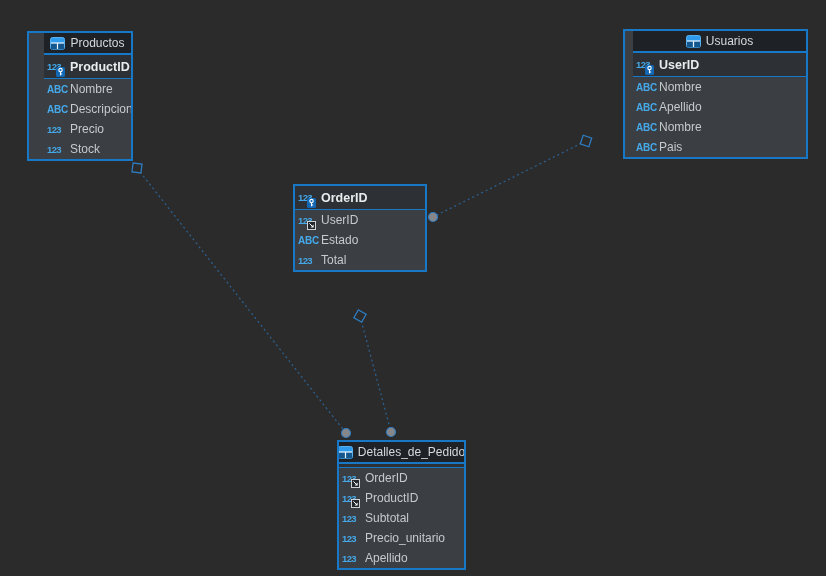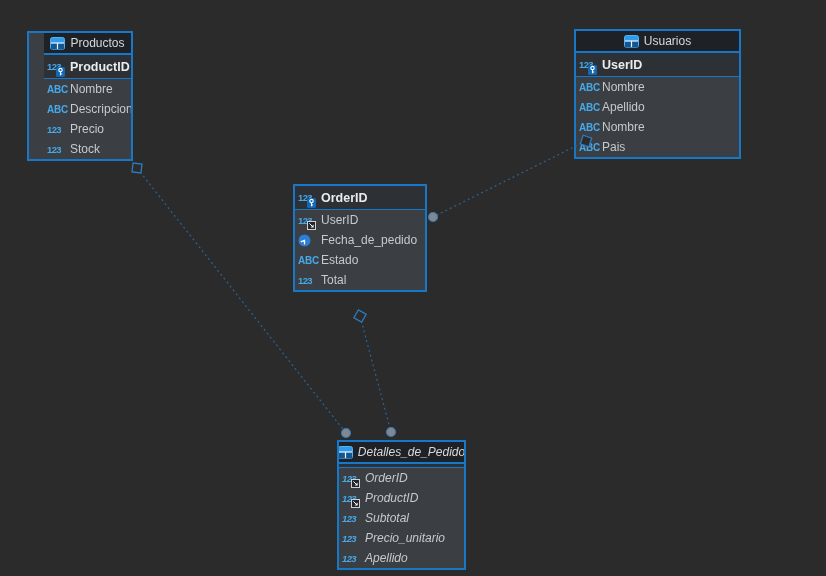--- a/index.html
+++ b/index.html
@@ -95,21 +95,21 @@
             <span class="cname">Precio</span>
           </div>
           <div class="row">
             <span class="ticon">
               <span>123</span>
             </span>
             <span class="cname">Stock</span>
           </div>
         </div>
       </div>
-      <div class="table" style="left: 574px; top: 29px; width: 167px;">
+      <div class="table" style="left: 623px; top: 29px; width: 185px; padding-left: 8px;">
         <div class="t-header">
           <span class="hicon">
             <svg width="15" height="13" viewBox="0 0 15 13">
               <rect x="0.5" y="0.5" width="14" height="12" rx="2" fill="#2e9bed" stroke="#59b0ef" stroke-width="1"></rect>
               <rect x="1" y="6.2" width="13" height="6.3" fill="#14578f"></rect>
               <line x1="1" y1="6" x2="14" y2="6" stroke="#eaf4fc" stroke-width="1.2"></line>
               <line x1="7.5" y1="6" x2="7.5" y2="12" stroke="#eaf4fc" stroke-width="1.2"></line>
             </svg>
           </span>
           <span class="t-title">Usuarios</span>
@@ -182,43 +182,34 @@
                 <svg width="9" height="9" viewBox="0 0 9 9">
                   <rect x="0.5" y="0.5" width="8" height="8" fill="#23272b" stroke="#cfd2d5" stroke-width="1"></rect>
                   <line x1="2.4" y1="2.4" x2="5.4" y2="5.4" stroke="#fff" stroke-width="1"></line>
                   <path d="M6.6 3.6 L6.6 6.6 L3.6 6.6 Z" fill="#fff"></path>
                 </svg>
               </span>
             </span>
             <span class="cname">UserID</span>
           </div>
           <div class="row">
-            <span class="ticon">
-              <svg width="13" height="13" viewBox="0 0 13 13">
-                <circle cx="6.5" cy="6.5" r="6" fill="#2d7fd6"></circle>
-                <path d="M3.2 7.6 L6.5 6.5 L6.5 9.8" stroke="#ffffff" stroke-width="1.3" fill="none" stroke-linecap="round"></path>
-              </svg>
-            </span>
-            <span class="cname">Fecha_de_pedido</span>
-          </div>
-          <div class="row">
             <span class="ticon text-type">
               <span>ABC</span>
             </span>
             <span class="cname">Estado</span>
           </div>
           <div class="row">
             <span class="ticon">
               <span>123</span>
             </span>
             <span class="cname">Total</span>
           </div>
         </div>
       </div>
-      <div class="table" style="left: 337px; top: 440px; width: 129px; font-style: italic;">
+      <div class="table" style="left: 337px; top: 440px; width: 129px;">
         <div class="t-header">
           <span class="hicon">
             <svg width="15" height="13" viewBox="0 0 15 13">
               <rect x="0.5" y="0.5" width="14" height="12" rx="2" fill="#2e9bed" stroke="#59b0ef" stroke-width="1"></rect>
               <rect x="1" y="6.2" width="13" height="6.3" fill="#14578f"></rect>
               <line x1="1" y1="6" x2="14" y2="6" stroke="#eaf4fc" stroke-width="1.2"></line>
               <line x1="7.5" y1="6" x2="7.5" y2="12" stroke="#eaf4fc" stroke-width="1.2"></line>
             </svg>
           </span>
           <span class="t-title">Detalles_de_Pedido</span>

